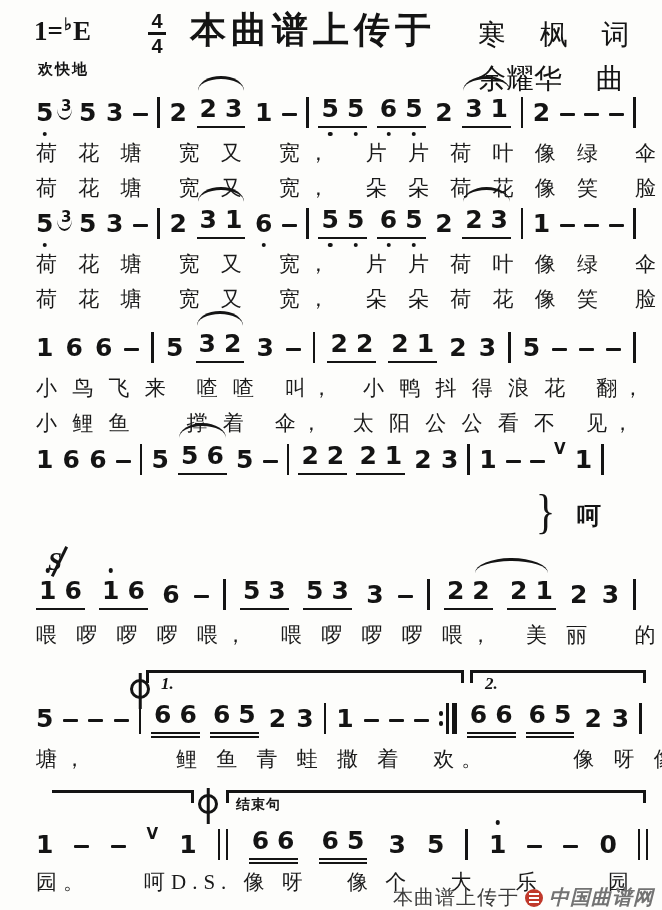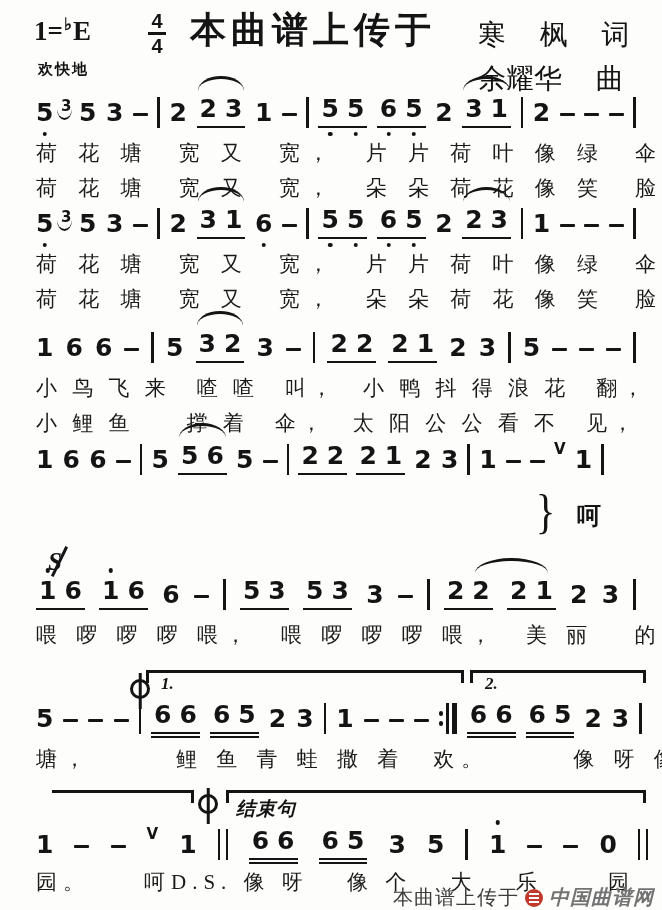--- a/index.html
+++ b/index.html
@@ -64,21 +64,21 @@
   .coda::before{content:"";position:absolute;left:50%;top:-9px;transform:translateX(-50%);width:2.5px;height:36px;background:#141414;}
   #coda6{left:130px;top:679px;}
   #coda7{left:198px;top:794px;}
   .vbracket{position:absolute;height:13px;border-top:3px solid #141414;box-sizing:border-box;}
   #volta1{left:146px;top:670px;width:318px;border-left:3px solid #141414;border-right:3px solid #141414;}
   #volta2{left:470px;top:670px;width:176px;border-left:3px solid #141414;border-right:3px solid #141414;}
   #endline-left{left:52px;top:790px;width:142px;border-right:3px solid #141414;}
   #endline-right{left:226px;top:790px;width:420px;border-left:3px solid #141414;border-right:3px solid #141414;}
   .vlabel{position:absolute;top:1px;left:12px;font-family:"Liberation Serif",serif;font-style:italic;font-weight:700;font-size:17px;}
   #ending-label{position:absolute;left:236px;top:796px;font-family:"Liberation Serif",serif;
-                font-style:italic;font-weight:700;font-size:19px;letter-spacing:1px;}
+                font-weight:700;font-size:14px;letter-spacing:1px;}
   .brace{position:absolute;left:534px;top:484px;font-size:48px;font-weight:400;transform:scaleX(.85);
          font-family:"Liberation Serif",serif;}
   .ahchar{position:absolute;left:577px;top:500px;font-size:24px;font-weight:700;
           font-family:"Liberation Serif",serif;}
   
   .footer{position:absolute;right:8px;top:884px;display:flex;align-items:center;gap:6px;}
   .footer .uptext{font-size:20px;color:#3c3c3c;letter-spacing:1px;}
   .sitelogo{width:18px;height:18px;border-radius:50%;background:#c0392b;position:relative;}
   .sitelogo::before{content:"";position:absolute;left:4px;top:4px;right:4px;height:2px;background:#fff;
                     box-shadow:0 4px 0 #fff,0 8px 0 #fff;}

